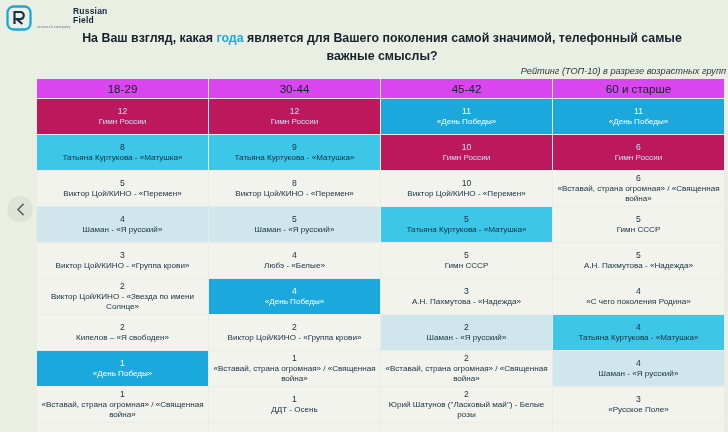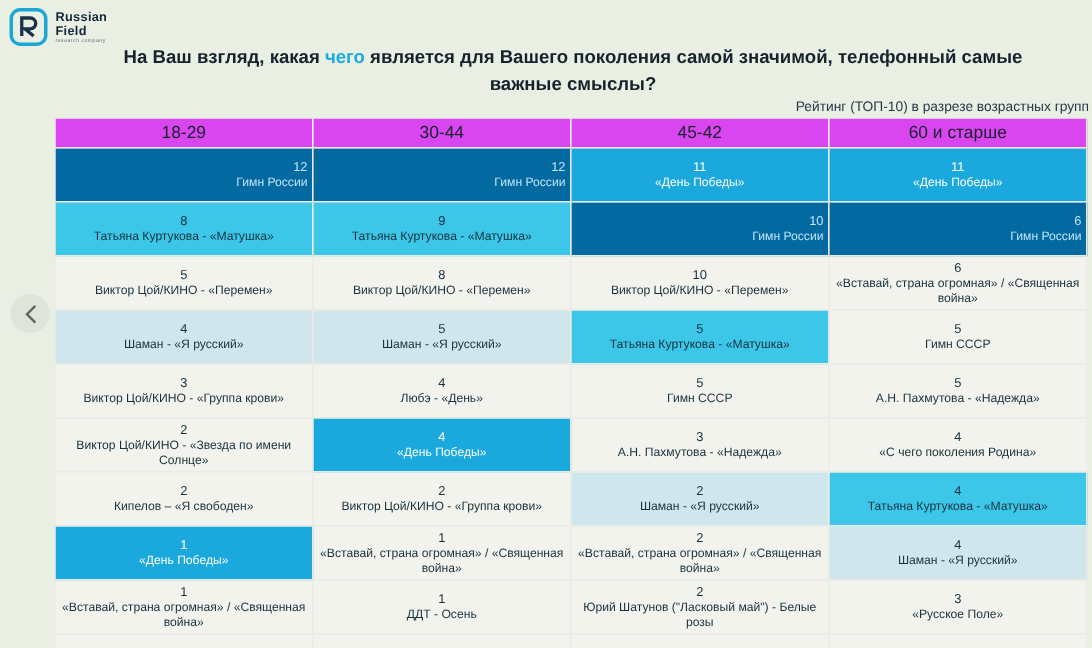--- a/index.html
+++ b/index.html
@@ -10,37 +10,37 @@
     color:#1d2b36;
     overflow:hidden;
     position:relative;
   }
   #root{position:relative;width:728px;height:432px;}
 
   
   .logo{position:absolute;left:6px;top:5px;display:flex;align-items:center;gap:5px;}
   .logo-mark{width:26px;height:26px;position:relative;}
   .logo-text{line-height:1.02;}
-  .logo-l1,.logo-l2{font-size:8.5px;font-weight:bold;color:#14263b;letter-spacing:.2px;}
+  .logo-l1,.logo-l2{font-size:8.5px;font-weight:bold;color:#14263b;letter-spacing:.2px;margin-left:36px;}
   .logo-sub{font-size:3.4px;color:#5d6b78;letter-spacing:.35px;margin-top:1.5px;}
 
   
   .subhead{
     position:absolute;left:0;right:0;top:7px;text-align:center;
     font-size:10.2px;color:#1f2d38;
   }
   .question{
     position:absolute;left:60px;right:24px;top:30px;text-align:center;
     font-size:12.4px;font-weight:bold;color:#16222c;line-height:1.42;
   }
   .question .hl{color:#1aace0;}
 
   .rating-note{
     position:absolute;right:2px;top:66px;
-    font-size:9.2px;color:#2a3946;
+    font-size:9.2px;font-style:italic;color:#2a3946;
   }
 
   
   .nav-prev{
     position:absolute;left:7px;top:196px;width:26px;height:26px;border-radius:50%;
     background:#dfe4d9;display:flex;align-items:center;justify-content:center;
   }
   .nav-prev svg{display:block;}
 
   
@@ -59,21 +59,21 @@
     border:1px solid #e9ece6;
     padding:2px 3px;
     height:31px;
     vertical-align:middle;
     text-align:center;
   }
   .num{font-size:8.6px;line-height:1.25;display:block;}
   .ttl{font-size:8.1px;line-height:1.22;display:block;}
 
   
-  .t-dark  {background:#0369a1;text-align:right;}
+  .t-dark  {background:#be185d;}
   .t-dark  .num,.t-dark  .ttl{color:#bfe4f7;}
   .t-mid   {background:#1ba8dd;text-align:center;}
   .t-mid   .num,.t-mid   .ttl{color:#ffffff;}
   .t-mid2  {background:#3cc6e8;}
   .t-mid2  .num,.t-mid2  .ttl{color:#17313d;}
   .t-light {background:#cfe7ec;}
   .t-light .num,.t-light .ttl{color:#17313d;}
   .t-plain {background:#f2f3ec;}
   .t-plain .num,.t-plain .ttl{color:#17313d;}
 </style>
@@ -91,21 +91,21 @@
     </span>
     <span class="logo-text">
       <div class="logo-l1">Russian</div>
       <div class="logo-l2">Field</div>
       <div class="logo-sub">research company</div>
     </span>
   </div>
 
 
   <div class="question">
-    <span>На Ваш взгляд, какая </span><span class="hl">чего</span><span> является для Вашего поколения самой значимой, телефонный самые важные смыслы?</span>
+    <span>На Ваш взгляд, какая </span><span class="hl">года</span><span> является для Вашего поколения самой значимой, телефонный самые важные смыслы?</span>
   </div>
 
   <div class="rating-note">Рейтинг (ТОП-10) в разрезе возрастных групп</div>
 
   <div class="nav-prev">
     <span>
       <svg width="11" height="13" viewBox="0 0 11 13">
         <path d="M8 1.5 L3 6.5 L8 11.5" fill="none" stroke="#5a6560" stroke-width="1.6" stroke-linecap="square" stroke-linejoin="miter"></path>
       </svg>
     </span>
@@ -200,21 +200,21 @@
               <span class="ttl">Гимн СССР</span>
             </td>
           </tr>
           <tr>
             <td class="t-plain">
               <span class="num">3</span>
               <span class="ttl">Виктор Цой/КИНО - «Группа крови»</span>
             </td>
             <td class="t-plain">
               <span class="num">4</span>
-              <span class="ttl">Любэ - «День»</span>
+              <span class="ttl">Любэ - «Белые»</span>
             </td>
             <td class="t-plain">
               <span class="num">5</span>
               <span class="ttl">Гимн СССР</span>
             </td>
             <td class="t-plain">
               <span class="num">5</span>
               <span class="ttl">А.Н. Пахмутова - «Надежда»</span>
             </td>
           </tr>

